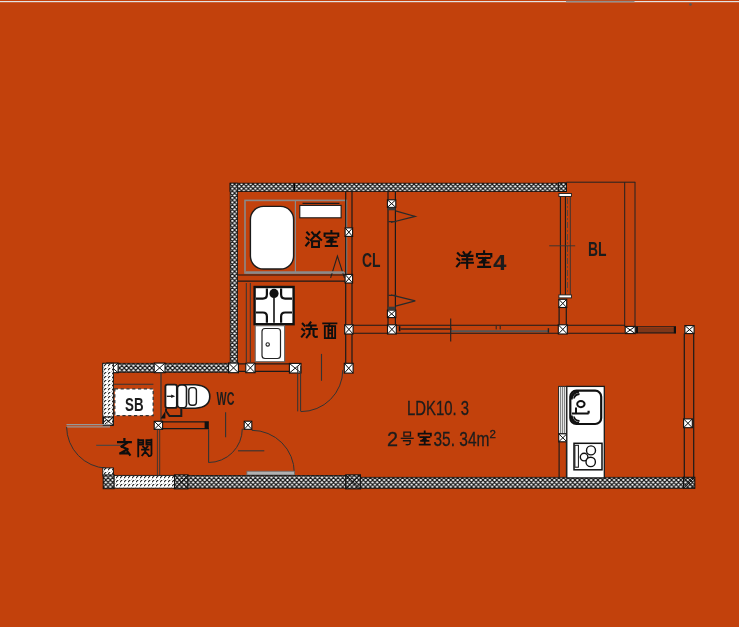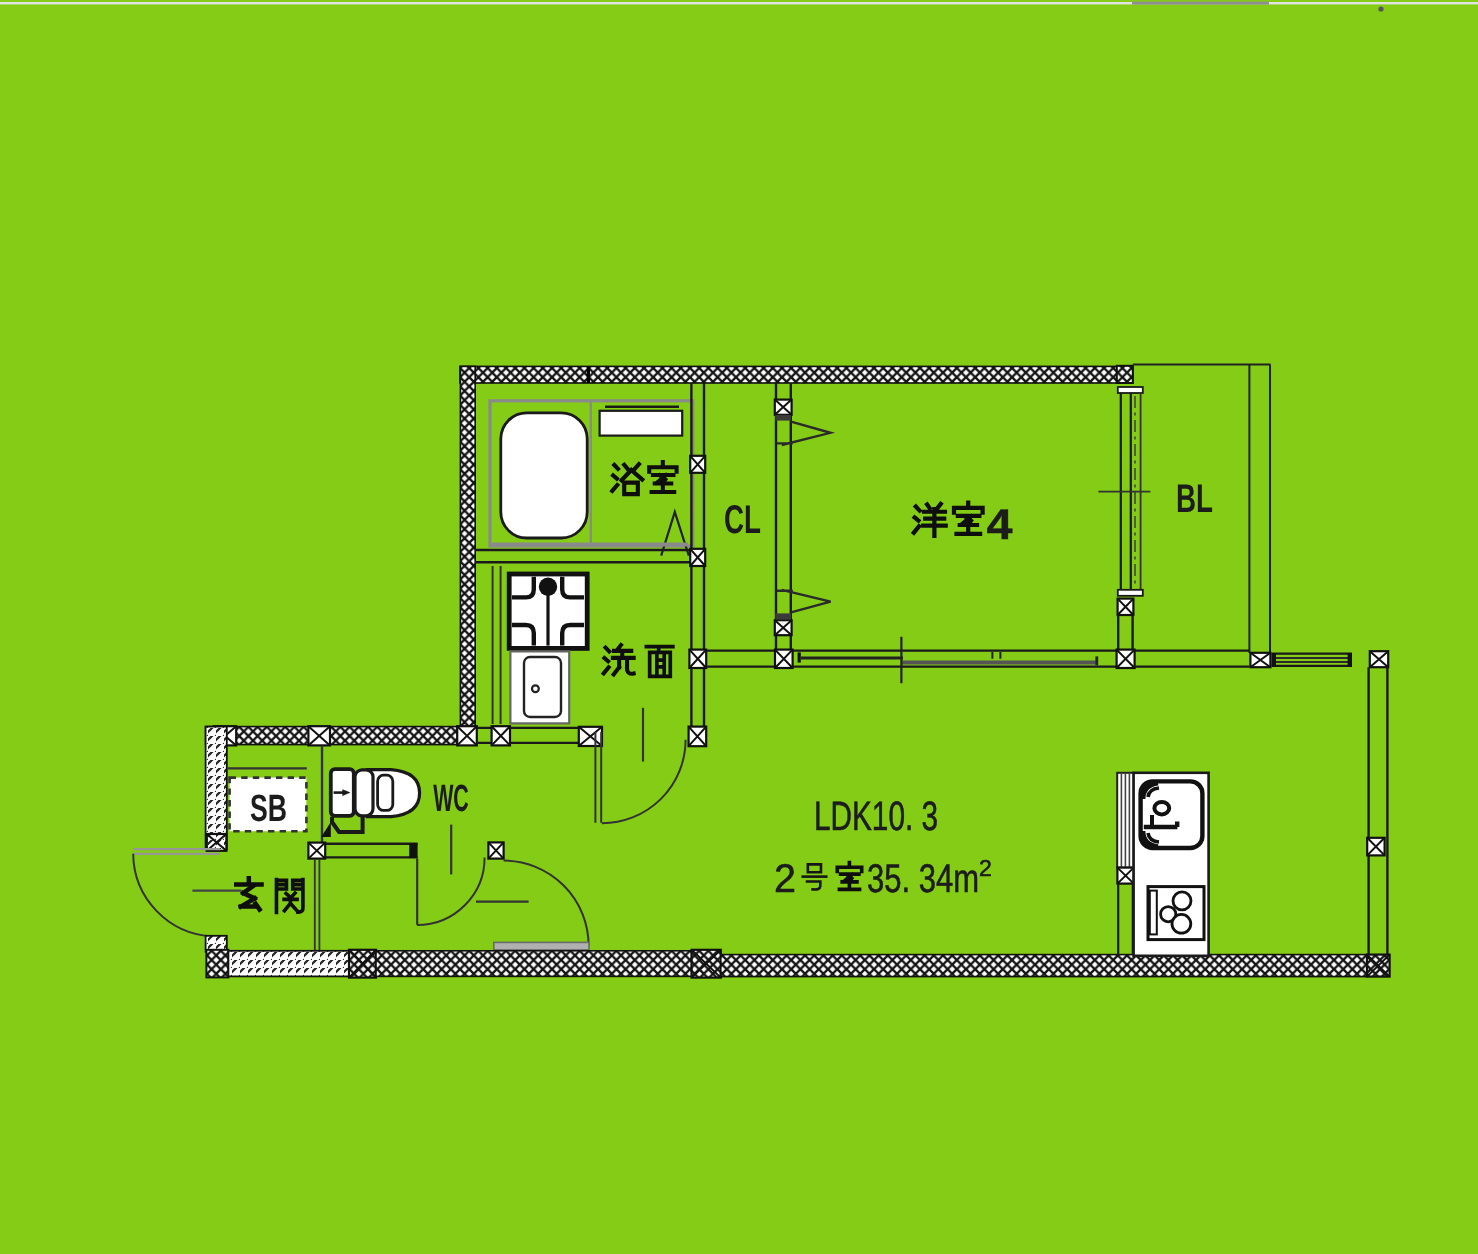--- a/index.html
+++ b/index.html
@@ -1,16 +1,16 @@
 <!DOCTYPE html>
 <html><head>
 <meta charset="utf-8">
 <style>
 html,body{margin:0;padding:0;background:#fff;}
-#page{position:relative;width:739px;height:627px;background:#84cc16;overflow:hidden;}
+#page{position:relative;width:739px;height:627px;background:#c2410c;overflow:hidden;}
 svg{display:block;}
 text{font-family:"Liberation Sans",sans-serif;fill:#1c1c1c;}
 </style>
 </head>
 <body>
 <div id="page">
 <svg width="739" height="627" viewBox="0 0 739 627">
 <defs>
 <pattern id="xh" patternUnits="userSpaceOnUse" width="4.6" height="4.6">
 <rect width="4.6" height="4.6" fill="#fff"></rect>

